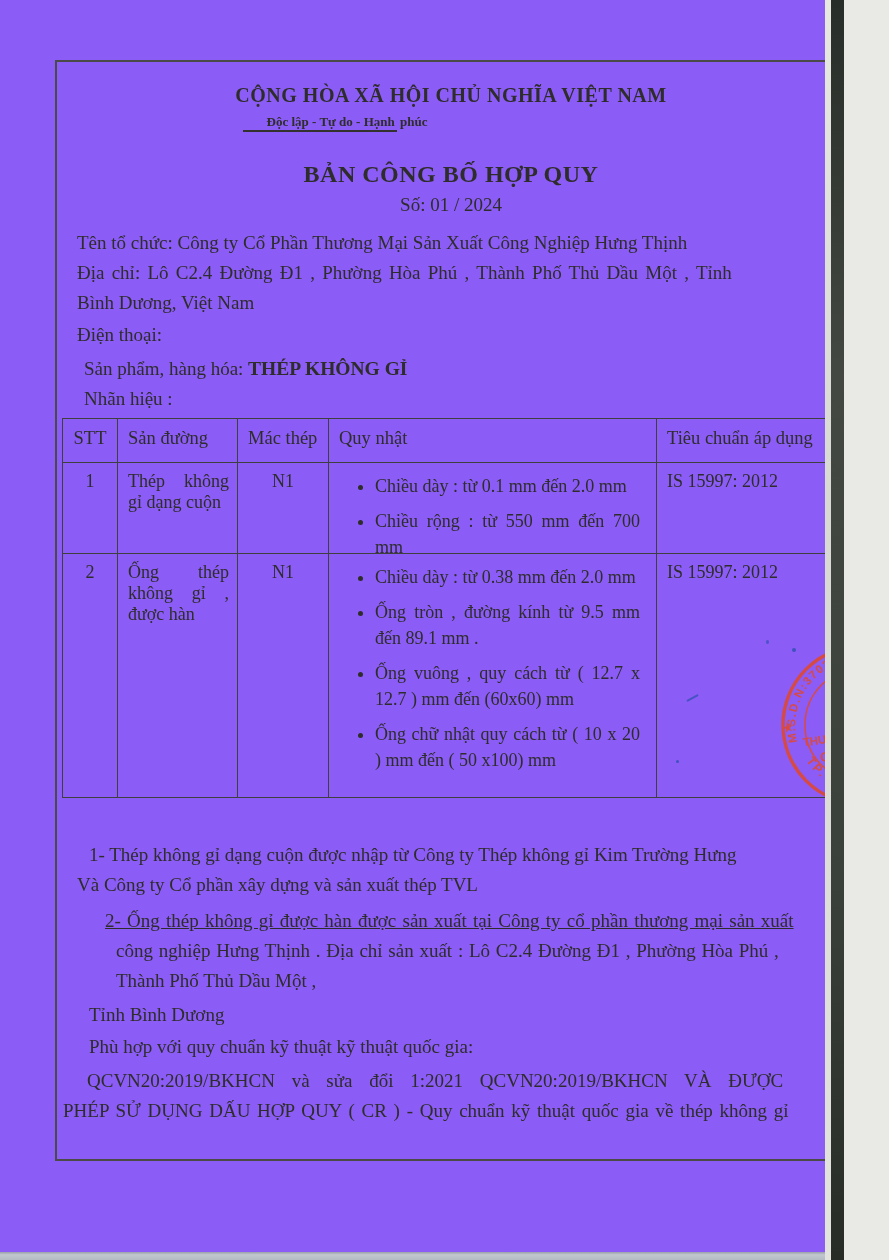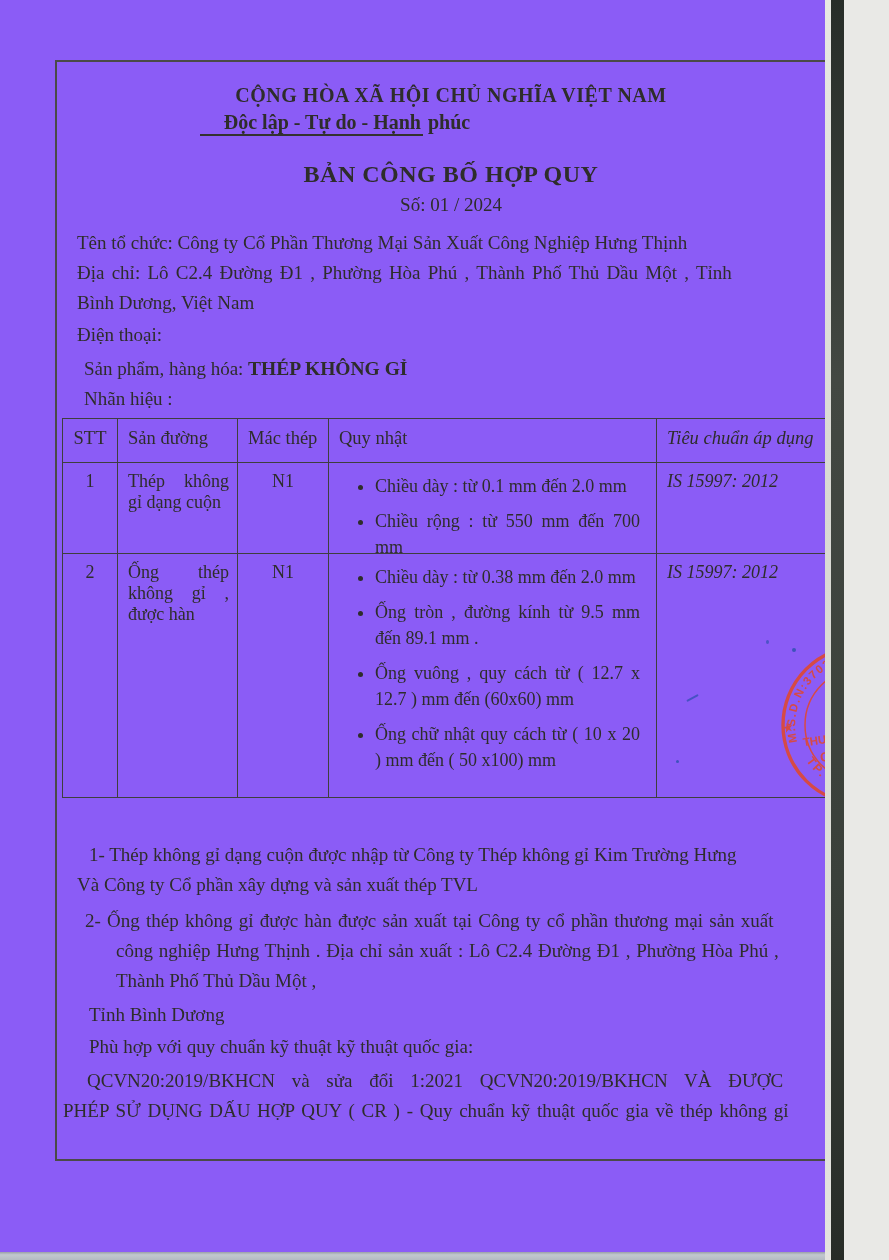--- a/index.html
+++ b/index.html
@@ -28,21 +28,21 @@
     z-index:10;
   }
   
   .frame{
     position:absolute;left:55px;top:60px;
     width:788px;height:1097px;
     border:2px solid #4a4a48;
     background:transparent;
   }
   .nat-line1{margin-top:20px;text-align:center;font-weight:bold;font-size:20px;line-height:26px;letter-spacing:.5px;}
-  .motto-wrap{margin-top:1px;margin-right:232px;text-align:center;font-weight:bold;font-size:20px;line-height:26px;}
+  .motto-wrap{margin-top:1px;margin-right:232px;text-align:center;font-weight:bold;font-size:13px;line-height:26px;}
   .motto-ul{border-bottom:2px solid #33322f;padding:0 2px 1px 24px;}
   .doc-title{margin-top:24px;text-align:center;font-weight:bold;font-size:24px;line-height:30px;letter-spacing:.5px;}
   .doc-number{margin-top:1px;text-align:center;font-size:19px;line-height:30px;}
 
   .pline{font-size:19px;line-height:30px;margin:0 24px 0 20px;}
   .pline.indent{margin-left:27px;}
   .org{margin-top:8px;}
   .addr1{word-spacing:2.5px;}
   .phone{margin-top:2px;}
   .product{margin-top:4px;}
@@ -60,35 +60,35 @@
     font-size:18px;
     box-sizing:border-box;
   }
   .cell{
     border-right:1.6px solid #3f3f3d;
     border-bottom:1.6px solid #3f3f3d;
     padding:8px 10px;
     box-sizing:border-box;
     overflow:hidden;
   }
-  .cell.last-col{border-right:none;font-style:italic;}
+  .cell.last-col{border-right:none;}
   .cell.last-row{border-bottom:none;}
   .cell.hdr{font-size:18.5px;padding-top:9px;}
   .cell.c-stt{text-align:center;}
   .cell.c-grade{text-align:center;}
   .cell.c-prod{text-align:justify;padding-right:8px;}
   .specs{margin:0;padding:2px 6px 0 36px;}
   .specs li{text-align:justify;margin-bottom:9px;line-height:26px;}
   .standard{white-space:nowrap;}
 
   
   .nline{font-size:19px;line-height:30px;margin:0 10px 0 20px;}
   .n1l1{margin-top:42px;margin-left:32px;}
   .n1l2{margin-left:20px;}
-  .n2l1{margin-top:6px;margin-left:28px;word-spacing:1.5px;}
+  .n2l1{margin-top:6px;margin-left:48px;word-spacing:1.5px;text-decoration:underline;}
   .n2l2{margin-left:59px;word-spacing:1px;}
   .n2l3{margin-left:59px;}
   .n3{margin-top:4px;margin-left:32px;}
   .n4{margin-top:2px;margin-left:32px;}
   .n5l1{margin-top:4px;margin-left:30px;word-spacing:12px;}
   .n5l2{margin-left:6px;word-spacing:2px;}
 
   
   .stamp{position:absolute;left:760px;top:628px;width:210px;height:200px;z-index:5;opacity:.92;}
   .stamp text{font-family:"Liberation Sans","DejaVu Sans",sans-serif;fill:#dd4936;}

